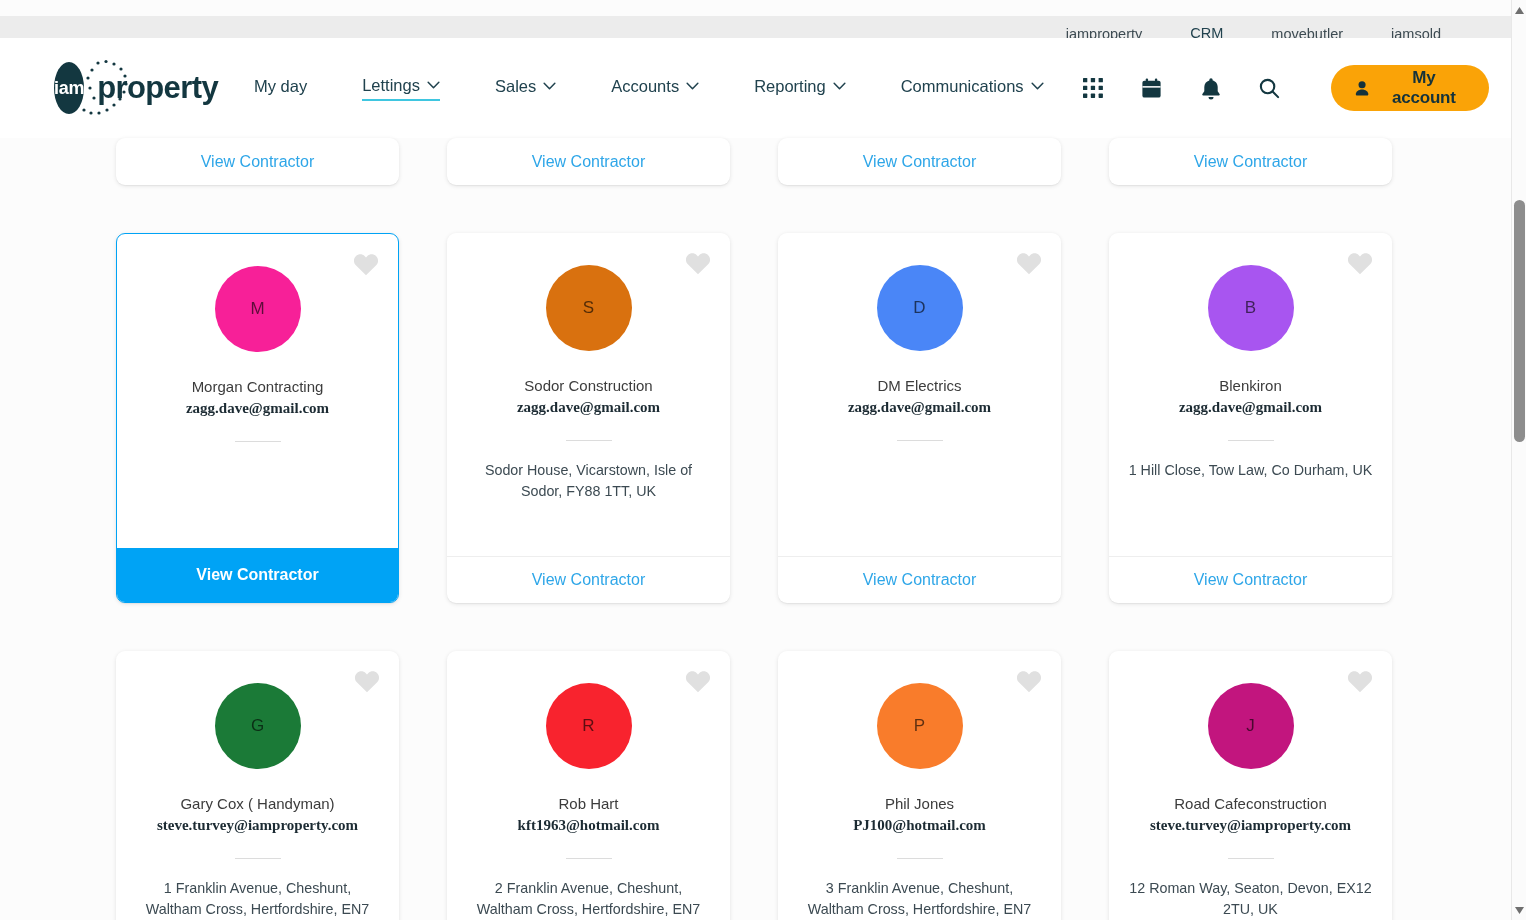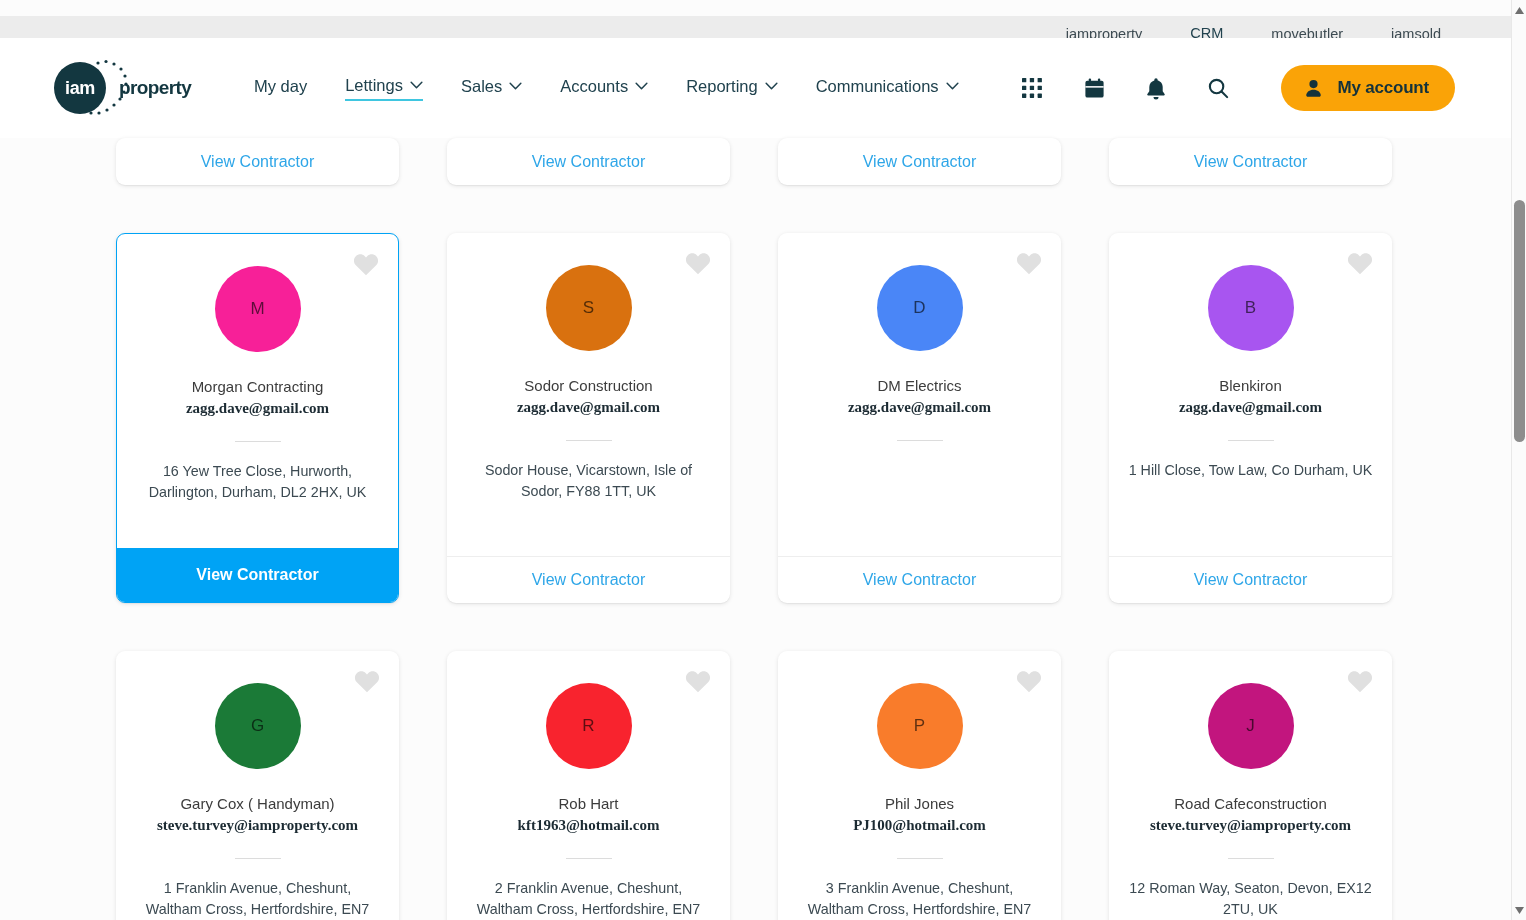--- a/index.html
+++ b/index.html
@@ -52,25 +52,25 @@
   .logo-circle {
     width: 52px; height: 52px; border-radius: 50%;
     background: #133740;
     display: flex; align-items: center; justify-content: center;
     color: #ffffff; font-size: 18px; font-weight: 700;
     letter-spacing: -0.3px;
     position: relative; z-index: 2;
   }
   .logo-dots { position: absolute; left: 14px; top: -4px; width: 74px; height: 64px; z-index: 1; }
   .logo-word {
-    font-size: 19px; font-weight: 700; color: #133740;
+    font-size: 31px; font-weight: 700; color: #133740;
     letter-spacing: -0.6px; margin-left: 9px; z-index: 2;
   }
 
-  .nav { display: flex; align-items: center; margin-left: 50px; gap: 0; }
+  .nav { display: flex; align-items: center; margin-left: 50px; gap: 17px; }
   .nav-item {
     display: flex; align-items: center; gap: 7px;
     font-size: 16.5px; color: #20424e;
     margin-right: 38px; cursor: pointer;
     padding-bottom: 4px; white-space: nowrap;
   }
   .nav-item.active { border-bottom: 2.5px solid #3fc6e0; }
   .chev { width: 13px; height: 8px; flex: none; }
 
   .header-right {
@@ -323,21 +323,20 @@
       </div>
       <div class="card full hovered">
         <span class="heart"><svg viewBox="0 0 24 22" style="width:100%;height:100%">
             <path d="M12 21.3 2.6 12.1C.3 9.8.3 6.1 2.6 3.8S8.6 1.5 10.9 3.8L12 4.9l1.1-1.1c2.3-2.3 6-2.3 8.3 0s2.3 6 0 8.3z" fill="#e0e0e0"></path>
           </svg></span>
         <div class="card-body">
           <div class="avatar" style="background:#f72098;color:rgba(0,0,0,0.62)">M</div>
           <div class="cname">Morgan Contracting</div>
           <div class="cmail">zagg.dave@gmail.com</div>
           <div class="divider"></div>
-          <div class="caddr">16 Yew Tree Close, Hurworth, Darlington, Durham, DL2 2HX, UK</div>
         </div>
         <div class="card-foot">View Contractor</div>
       </div>
       <div class="card full">
         <span class="heart"><svg viewBox="0 0 24 22" style="width:100%;height:100%">
             <path d="M12 21.3 2.6 12.1C.3 9.8.3 6.1 2.6 3.8S8.6 1.5 10.9 3.8L12 4.9l1.1-1.1c2.3-2.3 6-2.3 8.3 0s2.3 6 0 8.3z" fill="#e0e0e0"></path>
           </svg></span>
         <div class="card-body">
           <div class="avatar" style="background:#d9710f;color:rgba(0,0,0,0.62)">S</div>
           <div class="cname">Sodor Construction</div>

